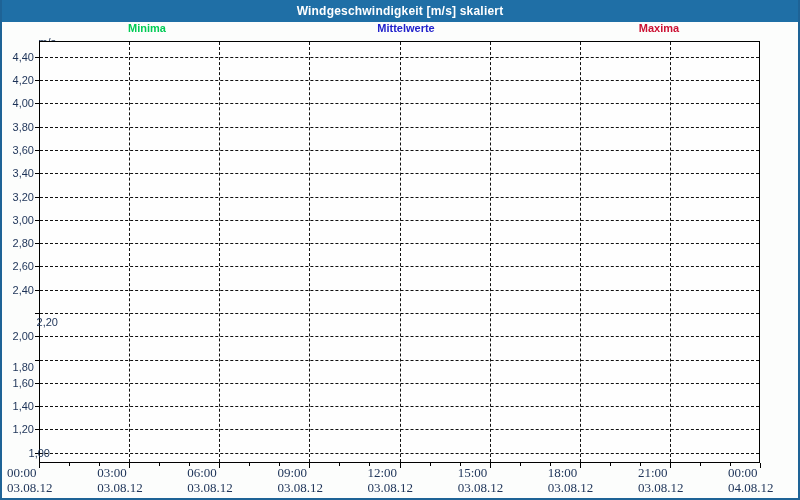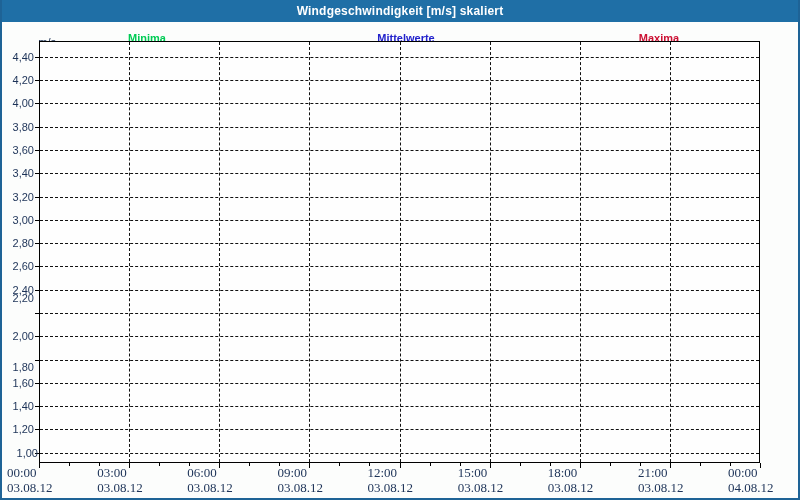--- a/index.html
+++ b/index.html
@@ -12,21 +12,21 @@
     height:22px;background:#1f6fa6;color:#ffffff;
     display:flex;align-items:center;justify-content:center;
     font-size:12px;font-weight:bold;letter-spacing:0.2px;
   }
   .content{position:absolute;top:22px;left:0;right:0;bottom:0;}
   .plot{
     position:absolute;left:37px;top:19px;width:721px;height:422px;
     box-sizing:border-box;border:1px solid #000;background:#fefefe;
   }
   .legend-item{
-    position:absolute;top:10px;transform:translateX(-50%);
+    position:absolute;top:0;transform:translateX(-50%);
     font-size:11px;font-weight:bold;white-space:nowrap;text-align:center;
   }
   .unit-label{
     position:absolute;left:0;top:14px;width:36px;text-align:right;
     font-size:11px;color:#1c3257;margin-left:18px;
   }
   .hgrid{position:absolute;height:0;border-top:1px dashed #111;}
   .vgrid{position:absolute;width:0;border-left:1px dashed #111;}
   .tick{position:absolute;background:#000;}
   .ylab{
@@ -48,39 +48,39 @@
   <div class="content">
     <span class="legend-item" style="left: 145px; color: rgb(0, 204, 85);">Minima</span>
     <span class="legend-item" style="left: 404px; color: rgb(34, 34, 204);">Mittelwerte</span>
     <span class="legend-item" style="left: 657px; color: rgb(204, 17, 51);">Maxima</span>
 
     <div class="unit-label">m/s</div>
 
     <div class="plot"></div>
   <div class="hgrid" style="left: 38px; top: 430.687px; width: 719px;"></div>
       <div class="tick" style="left: 33px; top: 430.687px; width: 4px; height: 1px;"></div>
-      <div class="ylab" style="left: 4px; top: 424.687px;">1,00</div>
+      <div class="ylab" style="left: 16px; top: 424.687px;">1,00</div>
       <div class="hgrid" style="left: 38px; top: 407.404px; width: 719px;"></div>
       <div class="tick" style="left: 33px; top: 407.404px; width: 4px; height: 1px;"></div>
       <div class="ylab" style="left: 0px; top: 401.404px;">1,20</div>
       <div class="hgrid" style="left: 38px; top: 384.121px; width: 719px;"></div>
       <div class="tick" style="left: 33px; top: 384.121px; width: 4px; height: 1px;"></div>
       <div class="ylab" style="left: 0px; top: 378.121px;">1,40</div>
       <div class="hgrid" style="left: 38px; top: 360.839px; width: 719px;"></div>
       <div class="tick" style="left: 33px; top: 360.839px; width: 4px; height: 1px;"></div>
       <div class="ylab" style="left: 0px; top: 354.839px;">1,60</div>
       <div class="hgrid" style="left: 38px; top: 337.556px; width: 719px;"></div>
       <div class="tick" style="left: 33px; top: 337.556px; width: 4px; height: 1px;"></div>
       <div class="ylab" style="left: 0px; top: 331.556px; margin-top: 7px;">1,80</div>
       <div class="hgrid" style="left: 38px; top: 314.273px; width: 719px;"></div>
       <div class="tick" style="left: 33px; top: 314.273px; width: 4px; height: 1px;"></div>
       <div class="ylab" style="left: 0px; top: 308.273px;">2,00</div>
       <div class="hgrid" style="left: 38px; top: 290.99px; width: 719px;"></div>
       <div class="tick" style="left: 33px; top: 290.99px; width: 4px; height: 1px;"></div>
-      <div class="ylab" style="left: 0px; top: 270px;">2,20</div>
+      <div class="ylab" style="left: 0px; top: 294px; padding-left: 24px;">2,20</div>
       <div class="hgrid" style="left: 38px; top: 267.708px; width: 719px;"></div>
       <div class="tick" style="left: 33px; top: 267.708px; width: 4px; height: 1px;"></div>
       <div class="ylab" style="left: 0px; top: 261.708px;">2,40</div>
       <div class="hgrid" style="left: 38px; top: 244.425px; width: 719px;"></div>
       <div class="tick" style="left: 33px; top: 244.425px; width: 4px; height: 1px;"></div>
       <div class="ylab" style="left: 0px; top: 238.425px;">2,60</div>
       <div class="hgrid" style="left: 38px; top: 221.142px; width: 719px;"></div>
       <div class="tick" style="left: 33px; top: 221.142px; width: 4px; height: 1px;"></div>
       <div class="ylab" style="left: 0px; top: 215.142px;">2,80</div>
       <div class="hgrid" style="left: 38px; top: 197.859px; width: 719px;"></div>

